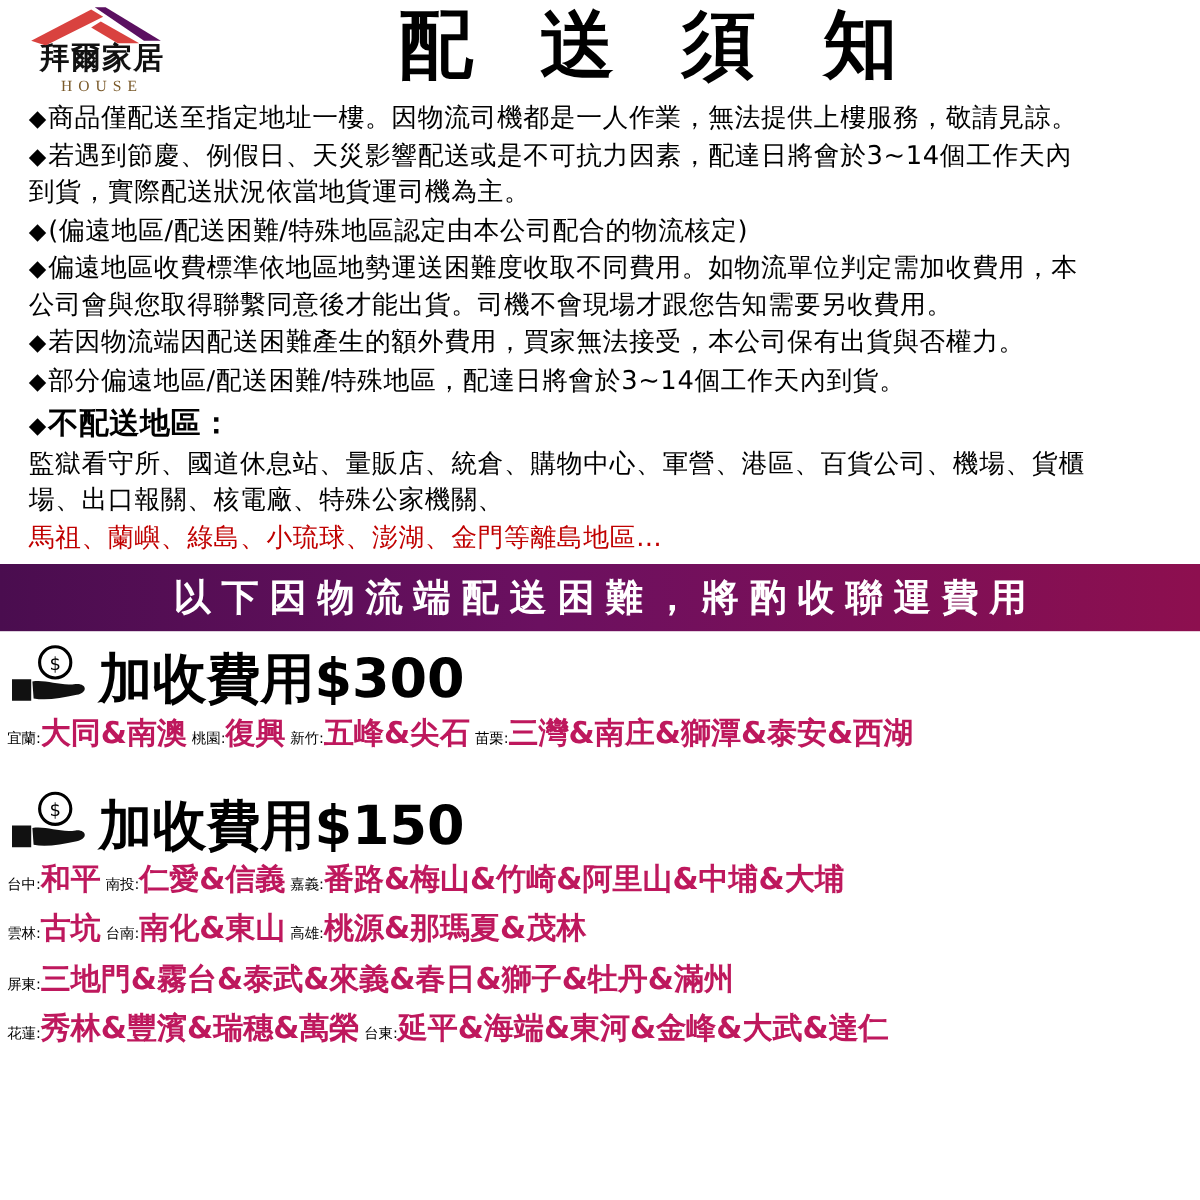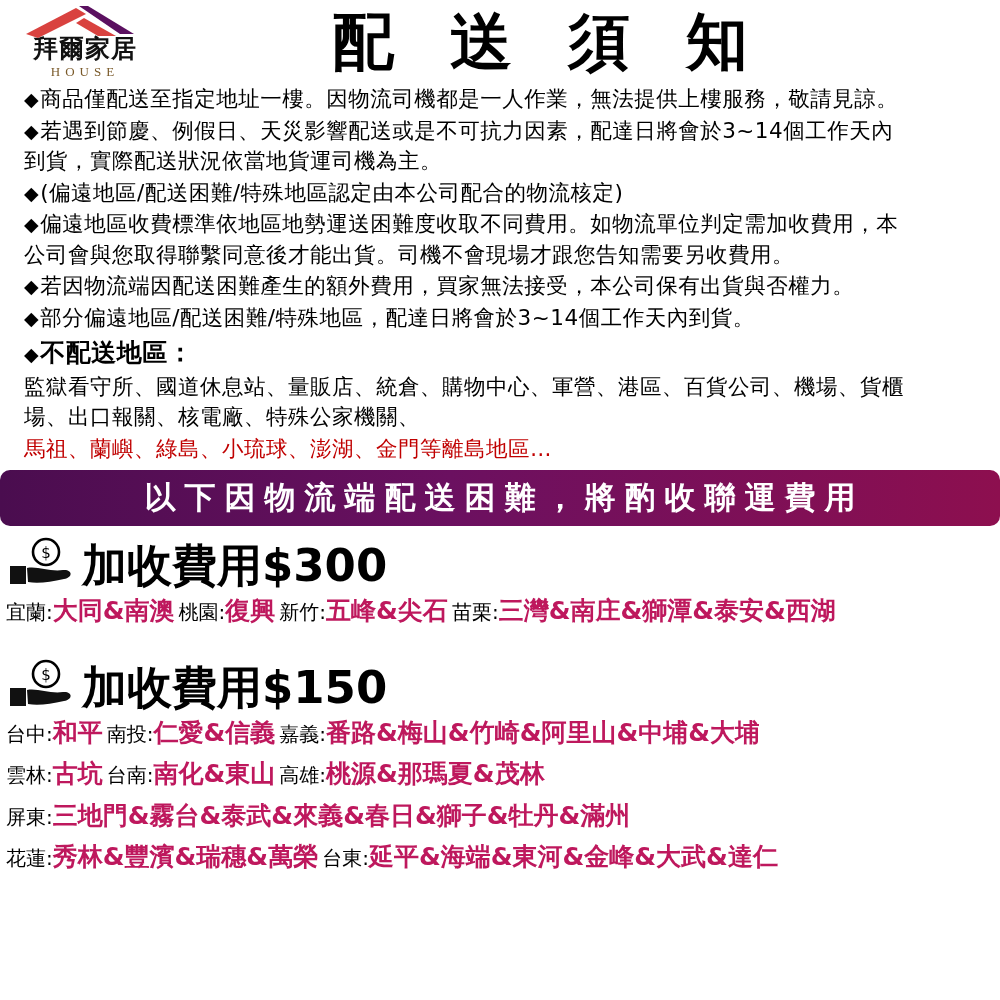--- a/index.html
+++ b/index.html
@@ -58,21 +58,21 @@
   }
   .header-title {
     flex: 1;
     font-size: 62px;
     font-weight: bold;
     letter-spacing: 56px;
     text-align: center;
     padding-left: 40px;
     line-height: 1;
     color: #000;
-    font-family: Liberation Sans, sans-serif;
+    font-family: Liberation Mono, monospace;
   }
 
   
   .notes {
     padding: 0 24px;
     font-size: 21.5px;
     line-height: 1.42;
     letter-spacing: 0.5px;
   }
   .note-line {
@@ -97,21 +97,20 @@
   
   .banner {
     margin-top: 6px;
     width: 1000px;
     height: 56px;
     background: #5b0f5b;
     background: linear-gradient(90deg, #4a0d4f 0%, #6b1060 45%, #8d0f4f 100%);
     display: flex;
     align-items: center;
     justify-content: center;
-    border-radius: 10px;
   }
   .banner-text {
     color: #ffffff;
     font-size: 31px;
     font-weight: bold;
     letter-spacing: 9px;
     padding-left: 9px;
   }
 
   
@@ -129,21 +128,21 @@
     margin-left: 2px;
     letter-spacing: 0px;
   }
   .region-line {
     font-size: 22px;
     line-height: 1.5;
     margin-top: 4px;
     white-space: nowrap;
   }
   .county {
-    font-size: 20px;
+    font-size: 12px;
     color: #000;
   }
   .towns {
     color: #be185d;
     font-weight: bold;
     font-size: 25px;
   }
   .sp { display: inline-block; width: 4px; }
   .gap-20 { height: 18px; }
 </style>

